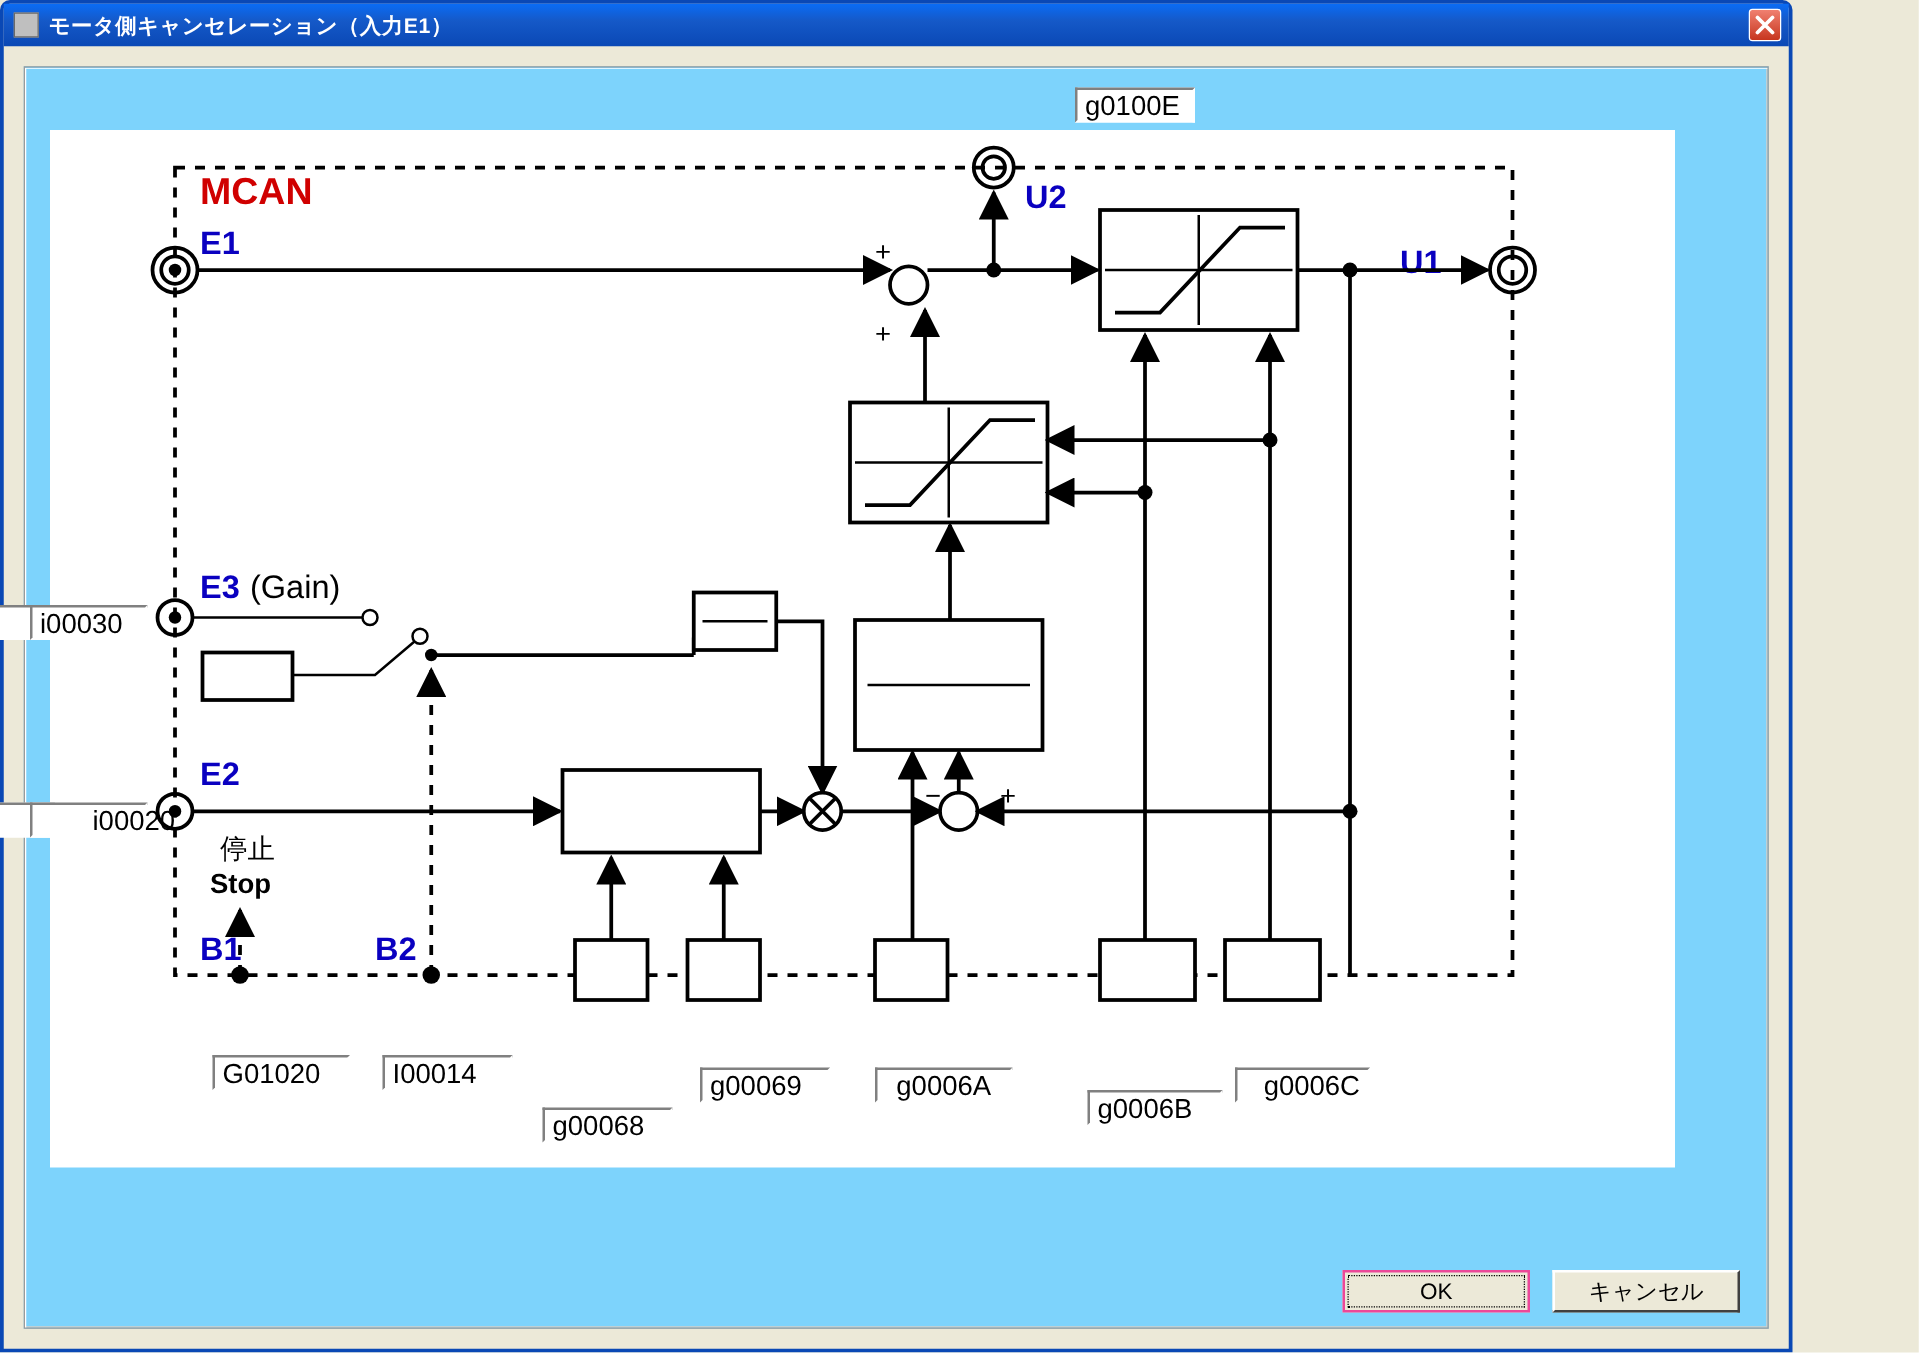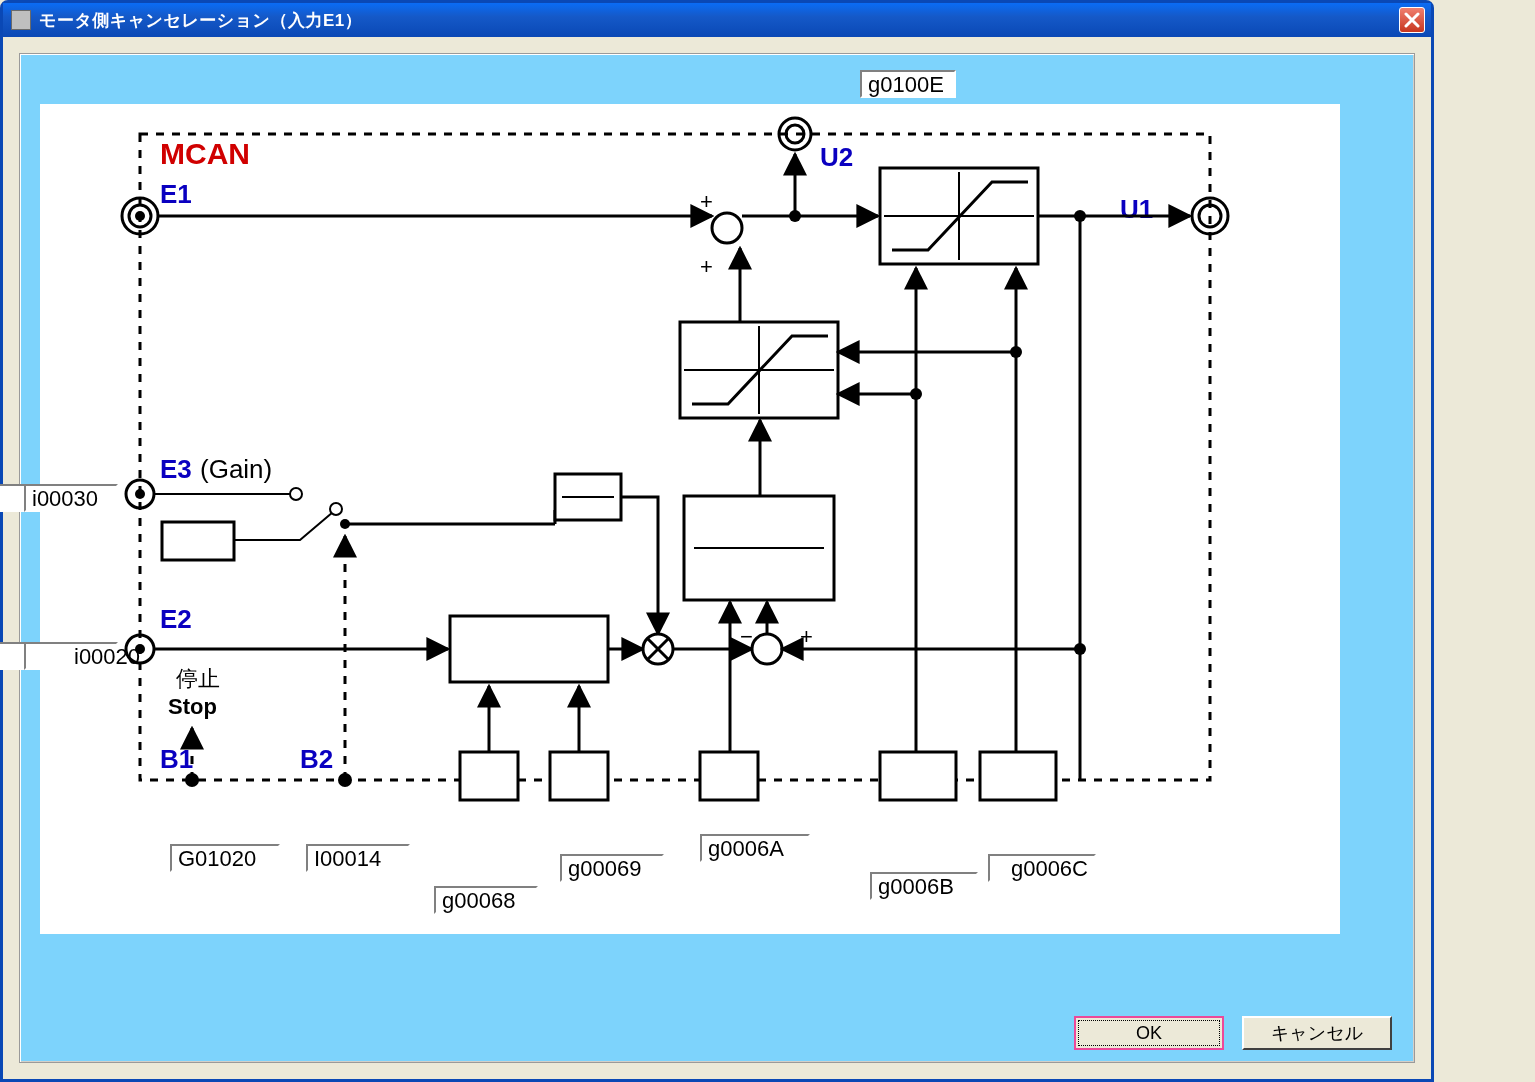--- a/index.html
+++ b/index.html
@@ -257,21 +257,21 @@
     <div class="sunken" style="left:-70px; top:430px; width:94px;"></div>
     <div class="sunken" style="left:-70px; top:588px; width:94px;"></div>
 
     <div class="sunken" style="left:4px; top:430px; width:94px;">i00030</div>
     <div class="sunken" style="left:4px; top:588px; width:94px;padding-left:48px;">i00020</div>
 
     <div class="sunken" style="left:150px; top:790px; width:110px;">G01020</div>
     <div class="sunken" style="left:286px; top:790px; width:104px;">I00014</div>
     <div class="sunken" style="left:414px; top:800px; width:104px;margin-top:32px;">g00068</div>
     <div class="sunken" style="left:540px; top:800px; width:104px;">g00069</div>
-    <div class="sunken" style="left:680px; top:780px; width:110px;">g0006A</div>
+    <div class="sunken" style="left:680px; top:800px; width:110px;text-align:center;">g0006A</div>
     <div class="sunken" style="left:850px; top:800px; width:108px;margin-top:18px;">g0006B</div>
     <div class="sunken" style="left:968px; top:800px; width:108px;text-align:right;">g0006C</div>
 
     <div class="btm-row">
       <button class="btn ok">OK</button>
       <button class="btn">キャンセル</button>
     </div>
   </div>
 </div>
 

